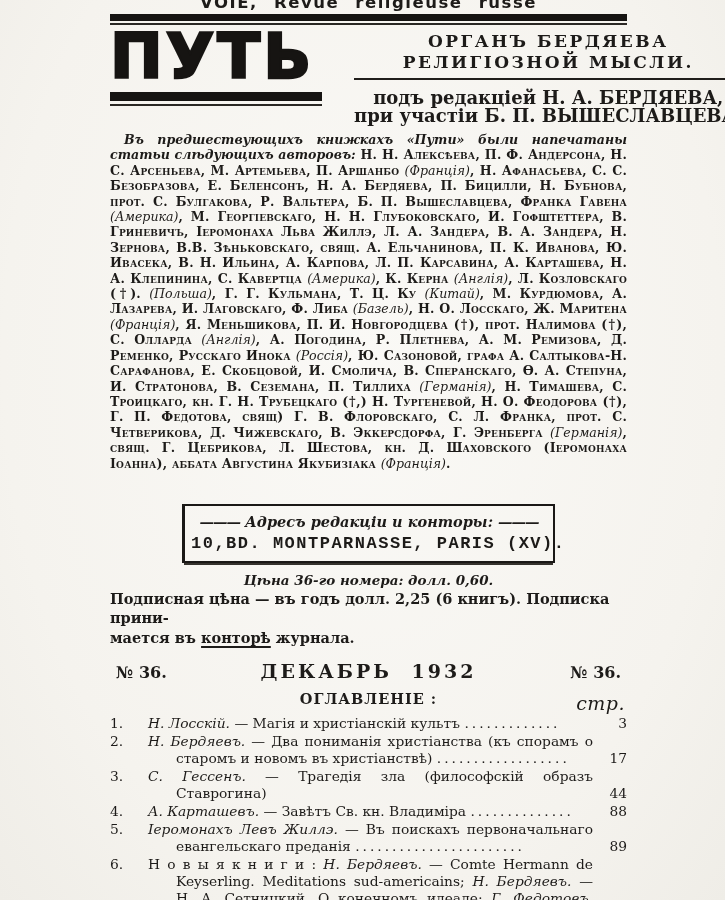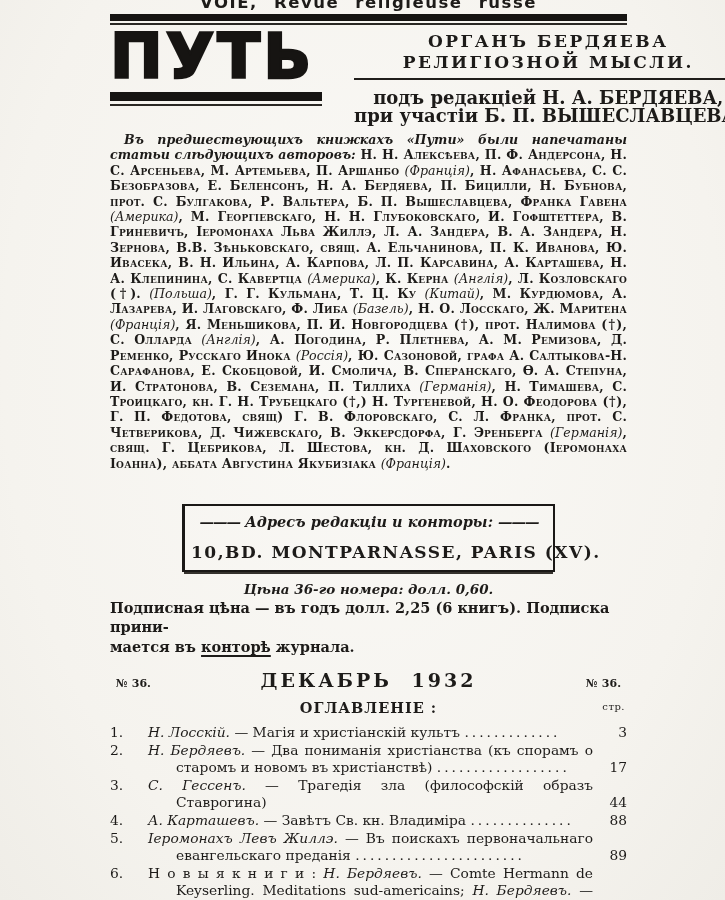--- a/index.html
+++ b/index.html
@@ -56,32 +56,32 @@
 
   
   .addr-box{
     width:356px;margin:6px auto 0 auto;
     border:2px solid #1a1816;border-left-width:3px;
     box-shadow:0 4px 0 -2px #35322d;
     padding:7px 6px 8px 6px;text-align:center;
   }
   .addr-label{font-style:italic;font-weight:bold;font-size:14.5px;white-space:nowrap;}
   .addr-dash{letter-spacing:-1px;font-weight:bold;}
-  .addr-main{font-weight:bold;font-size:17px;letter-spacing:1.5px;margin-top:12px;white-space:nowrap;}
+  .addr-main{font-weight:bold;font-size:17px;letter-spacing:1.5px;margin-top:4px;white-space:nowrap;font-family:Liberation Mono, monospace;}
 
   
   .price{margin-top:9px;text-align:center;font-style:italic;font-weight:bold;font-size:13.5px;}
   .subscription{font-weight:bold;font-size:14.5px;line-height:18.5px;margin-top:2px;}
 
   
   .issue-line{display:flex;align-items:baseline;margin-top:12px;padding:0 6px;}
-  .issue-no{font-weight:bold;font-size:11px;flex:0 0 auto;}
+  .issue-no{font-weight:bold;font-size:16px;flex:0 0 auto;}
   .issue-month{flex:1;text-align:center;font-weight:bold;font-size:19px;letter-spacing:3px;word-spacing:10px;}
   .contents-head{position:relative;text-align:center;font-weight:bold;font-size:14.5px;letter-spacing:1px;margin-top:8px;}
-  .page-col{position:absolute;right:2px;top:2px;font-weight:normal;font-size:10px;letter-spacing:.5px;}
+  .page-col{position:absolute;right:2px;top:2px;font-weight:normal;font-size:19px;letter-spacing:.5px;font-style:italic;}
 
   
   .toc{margin-top:8px;font-size:13.8px;line-height:17px;}
   .toc-row{display:flex;align-items:flex-end;margin-bottom:1px;}
   .toc-num{flex:0 0 22px;align-self:flex-start;}
   .toc-body{flex:1;padding-left:28px;text-indent:-28px;text-align:justify;margin-left:16px;}
   .toc-page{flex:0 0 34px;text-align:right;}
 </style>
 </head>
 <body>

